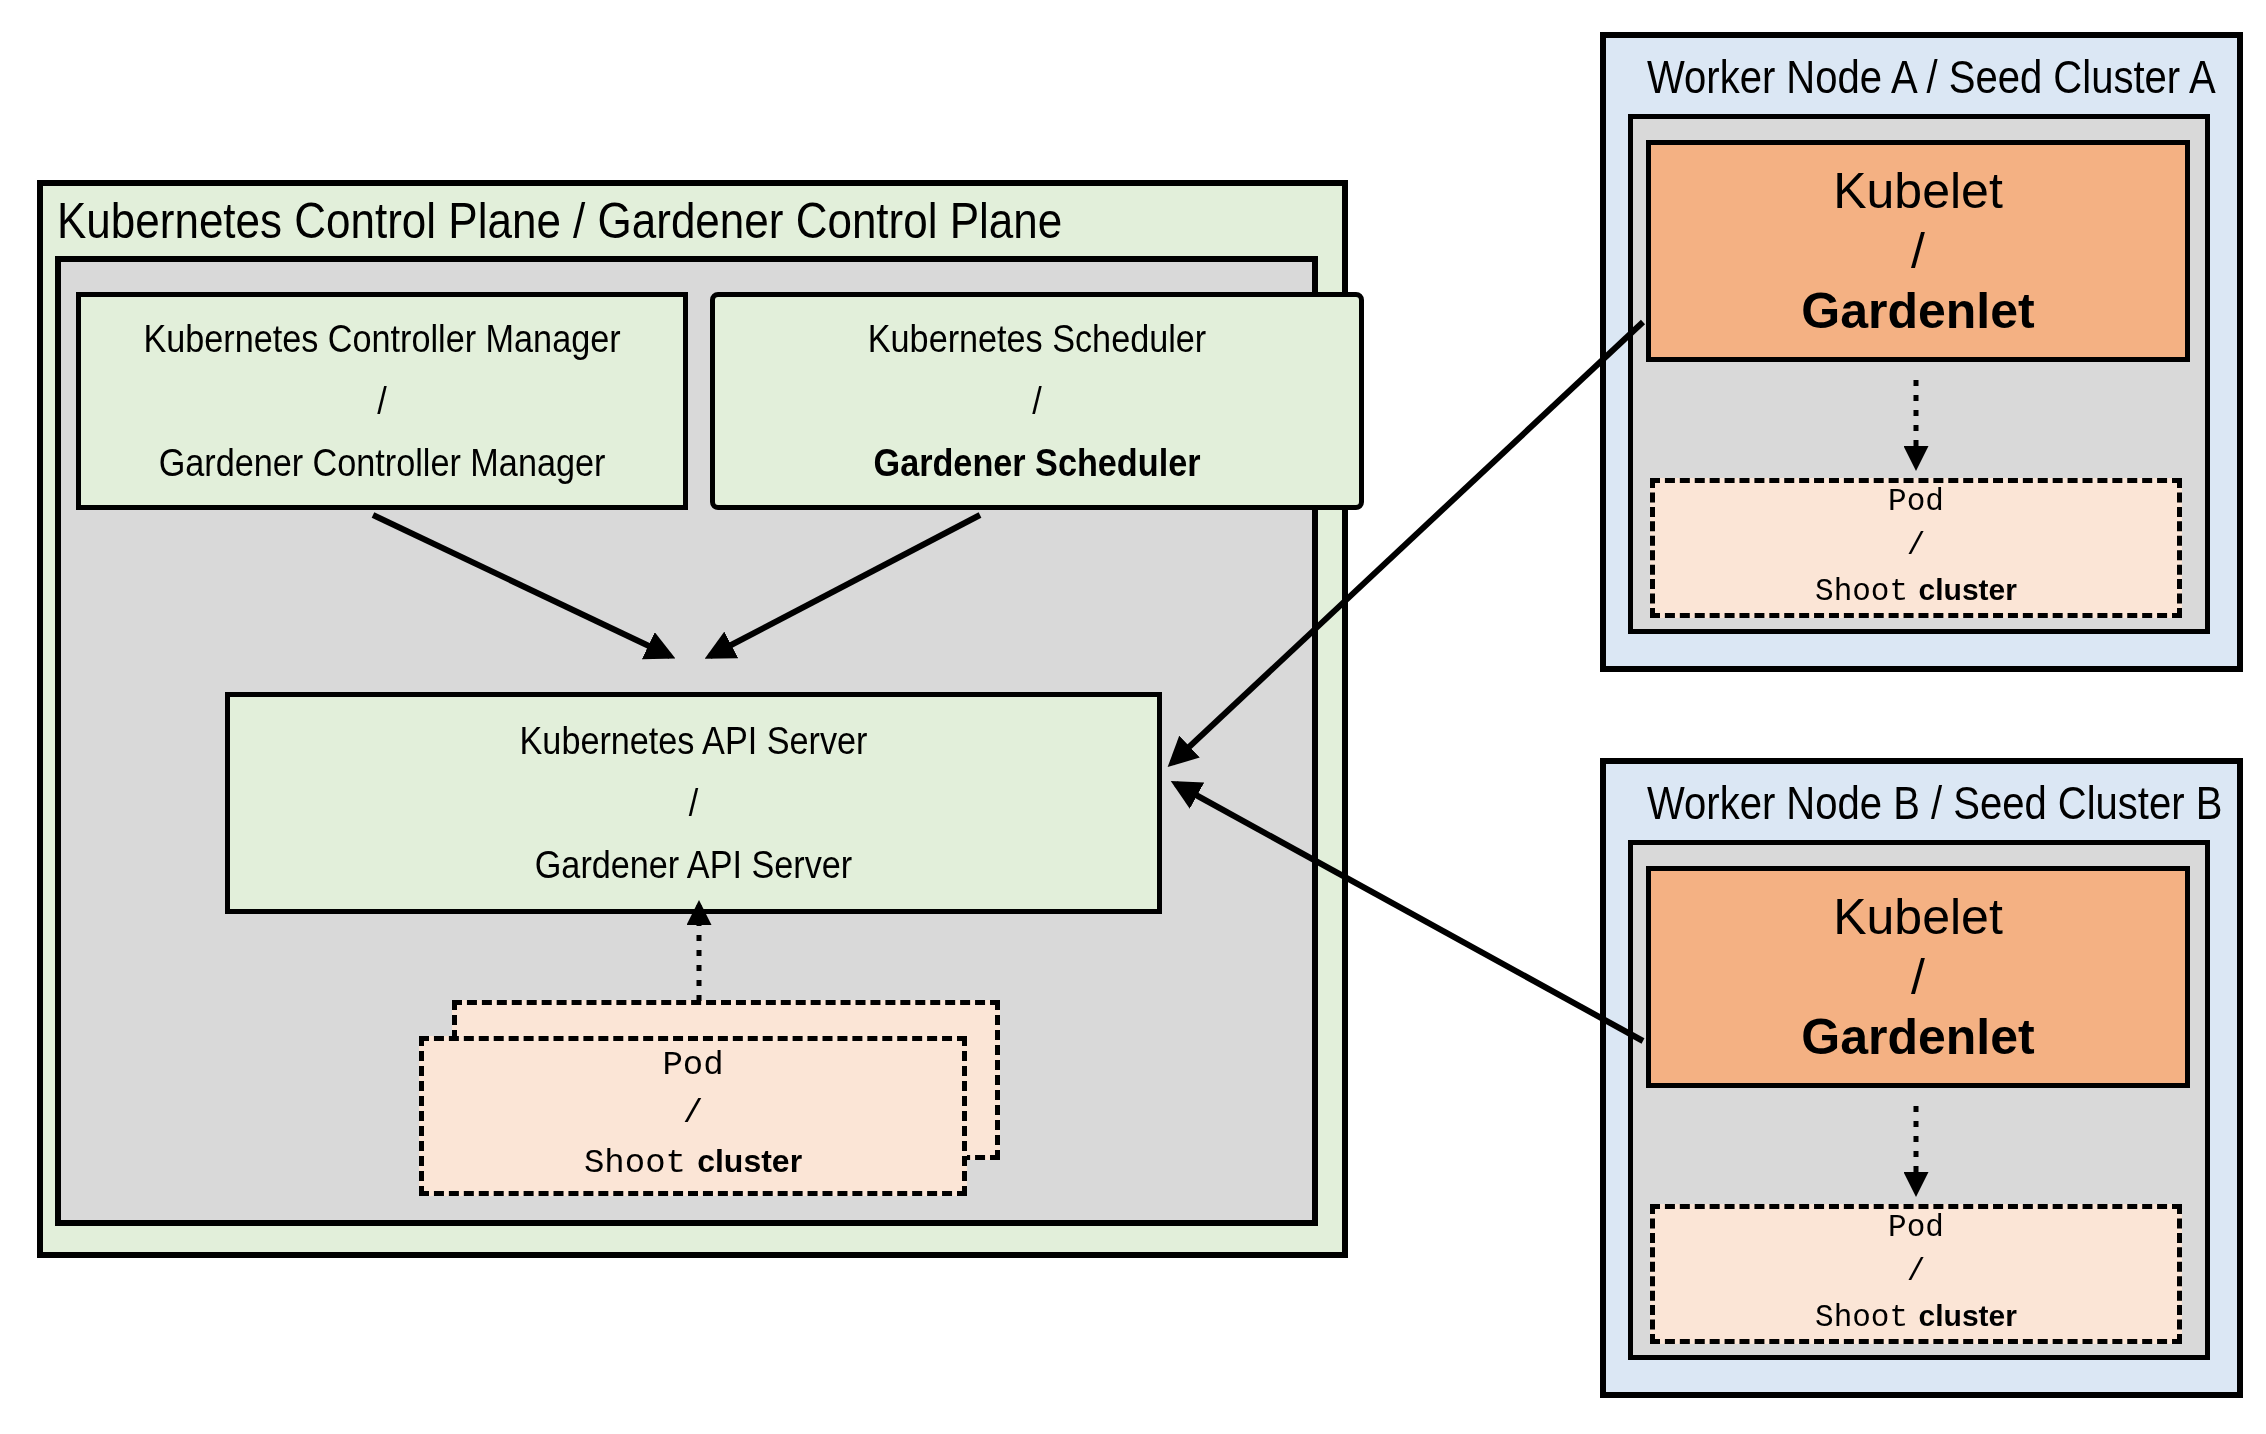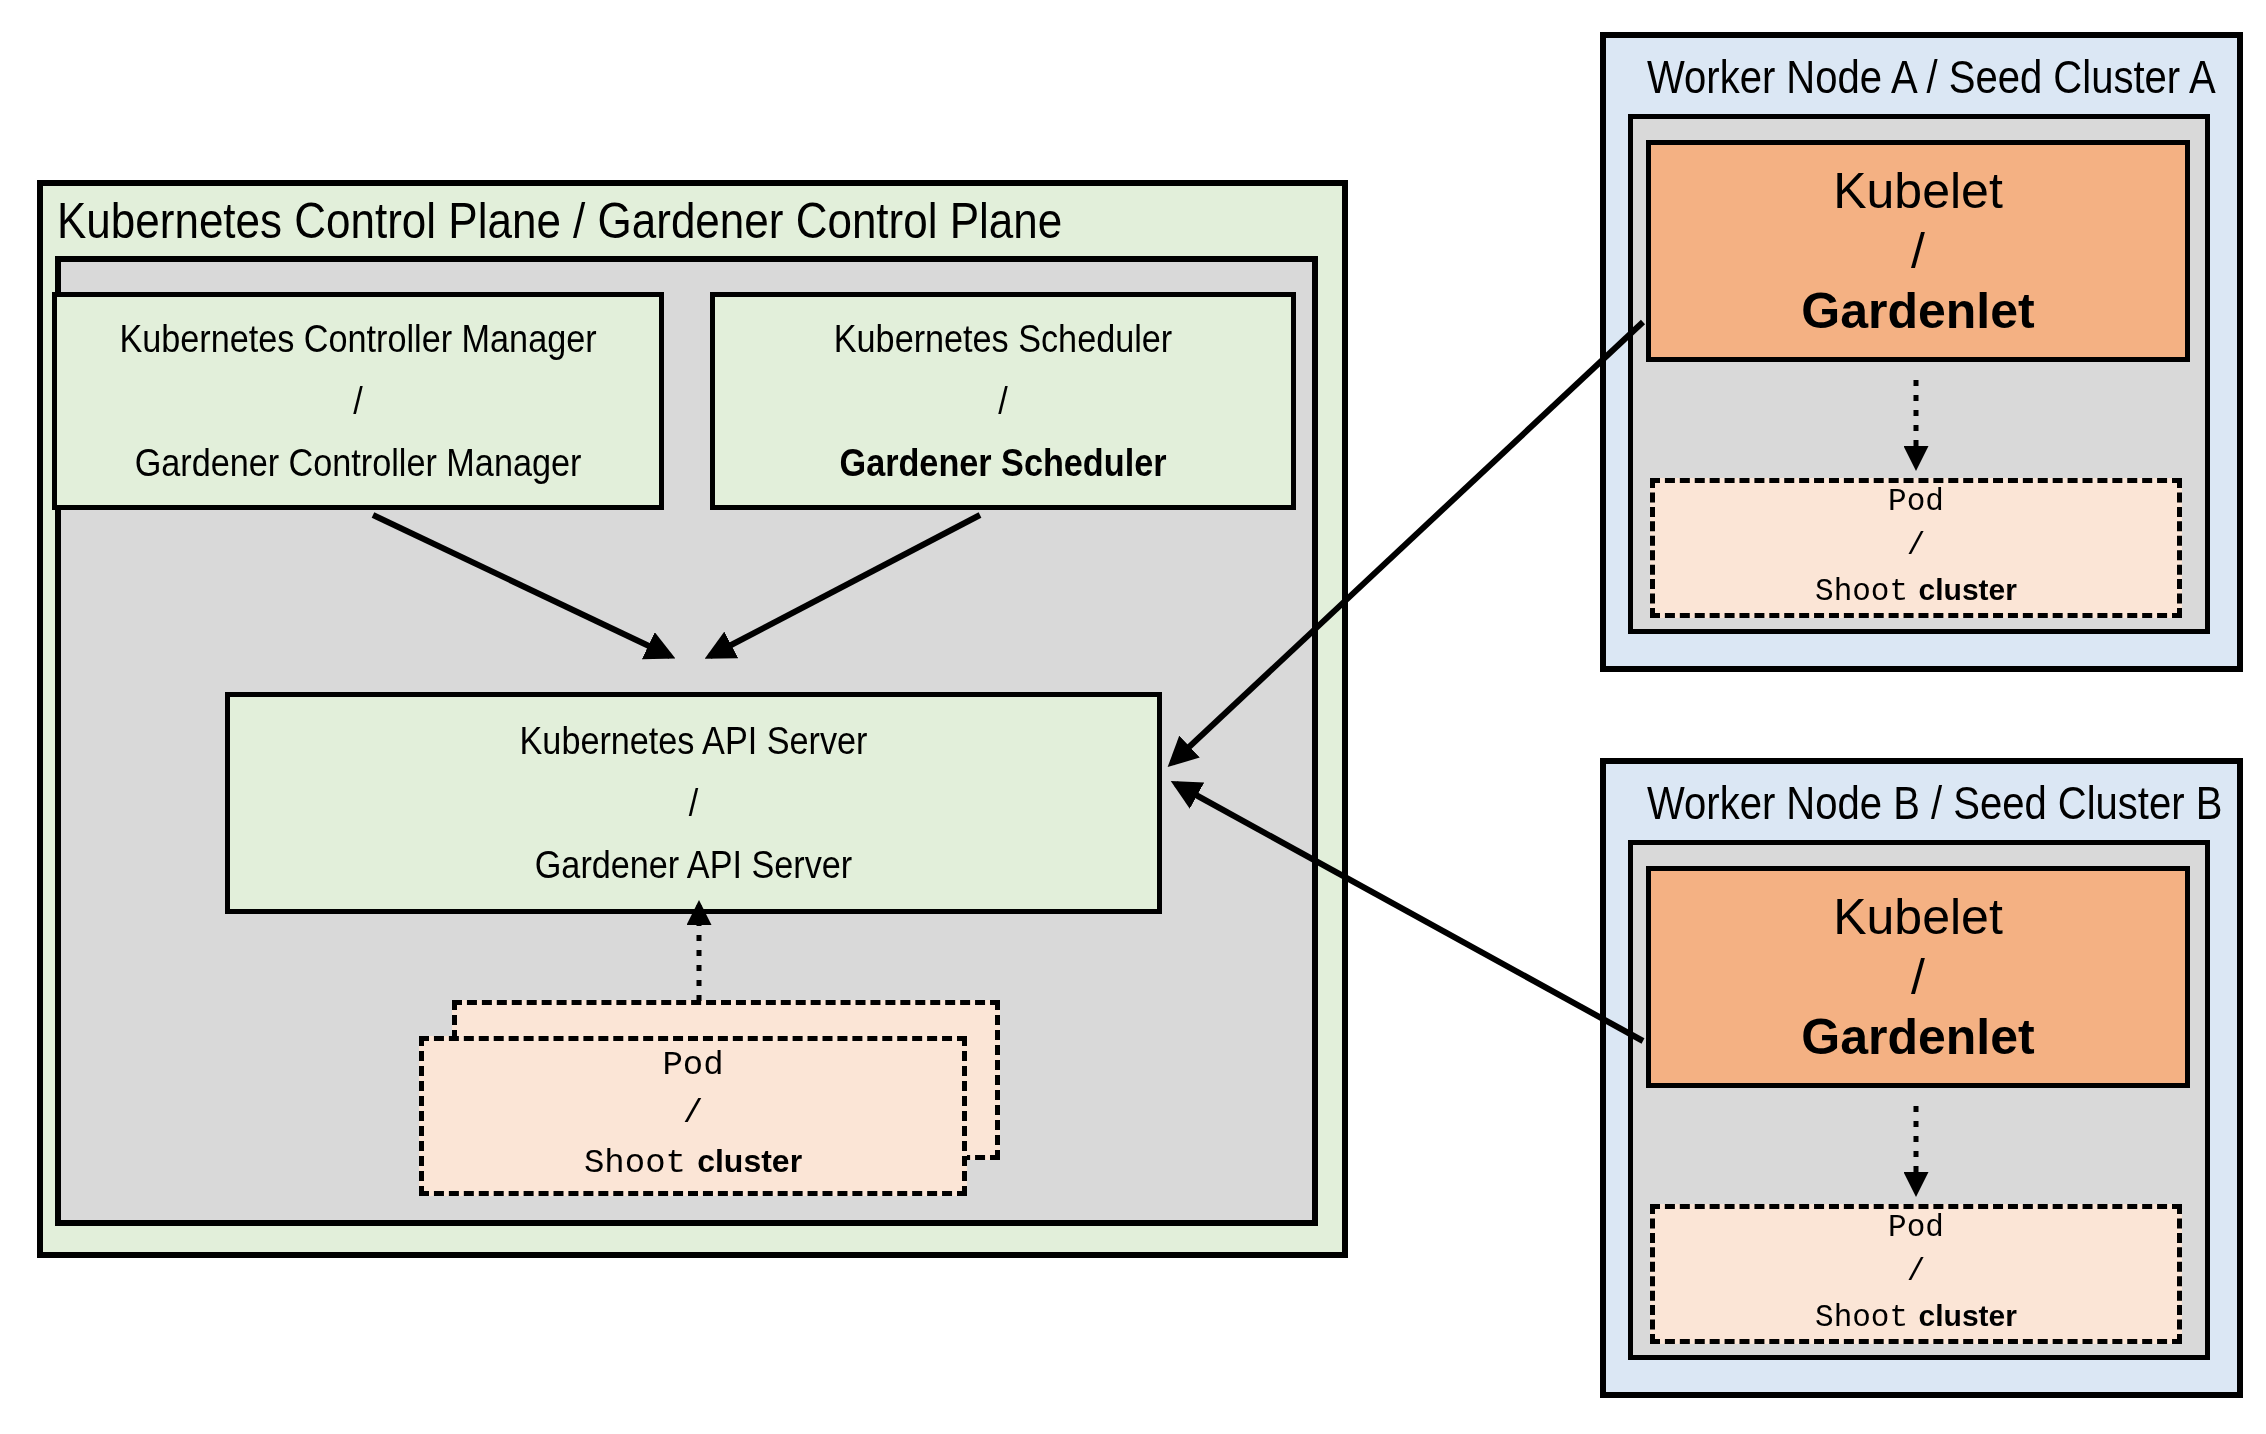--- a/index.html
+++ b/index.html
@@ -21,22 +21,22 @@
   .peach{background:var(--peach);padding-left:20px;}
 
   
   .cp-outer{left:37px;top:180px;width:1311px;height:1078px;}
   .cp-title{
     position:absolute;left:14px;top:6px;
     font-size:50px;font-weight:400;white-space:nowrap;
     transform:scaleX(0.88);transform-origin:left top;
   }
   .cp-gray{left:55px;top:256px;width:1263px;height:970px;border-width:6px;}
-  .cm-box{left:52px;top:292px;width:612px;height:218px;}
-  .sched-box{left:710px;top:292px;width:586px;height:218px;}
+  .cm-box{left:76px;top:292px;width:612px;height:218px;}
+  .sched-box{left:710px;top:292px;width:654px;height:218px;border-radius:8px;}
   .api-box{left:225px;top:692px;width:937px;height:222px;}
   .pod-cp-back{left:452px;top:1000px;width:548px;height:160px;}
   .pod-cp-front{left:419px;top:1036px;width:548px;height:160px;}
 
   
   .wa-outer{left:1600px;top:32px;width:643px;height:640px;}
   .wb-outer{left:1600px;top:758px;width:643px;height:640px;}
   .w-title{
     position:absolute;left:0;top:12px;width:100%;
     text-align:center;font-size:46px;white-space:nowrap;

